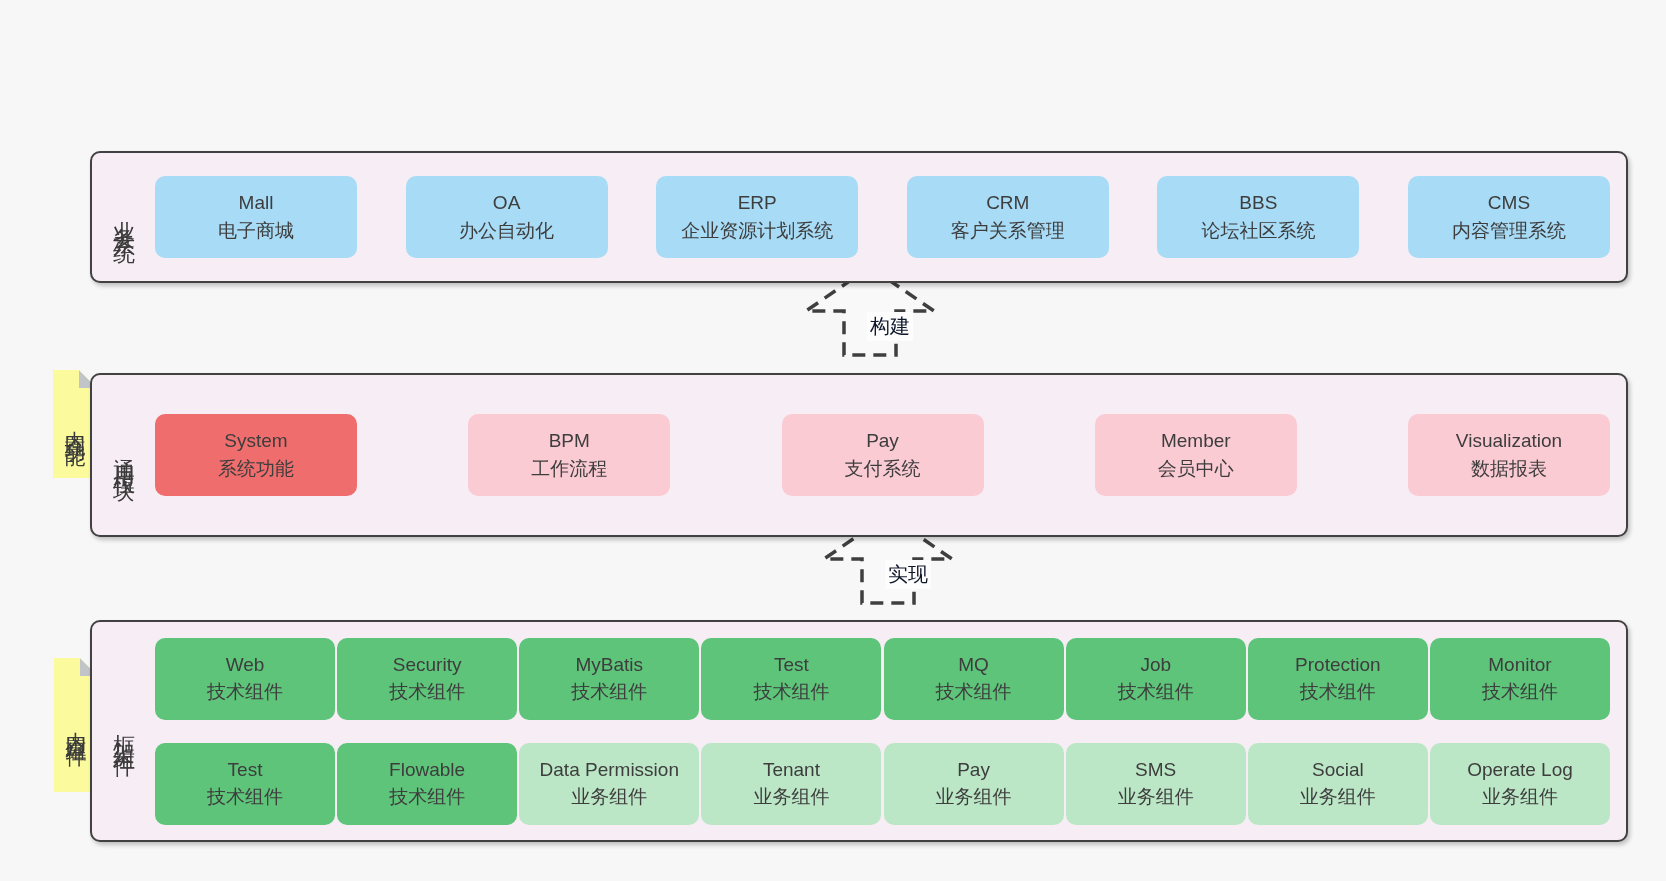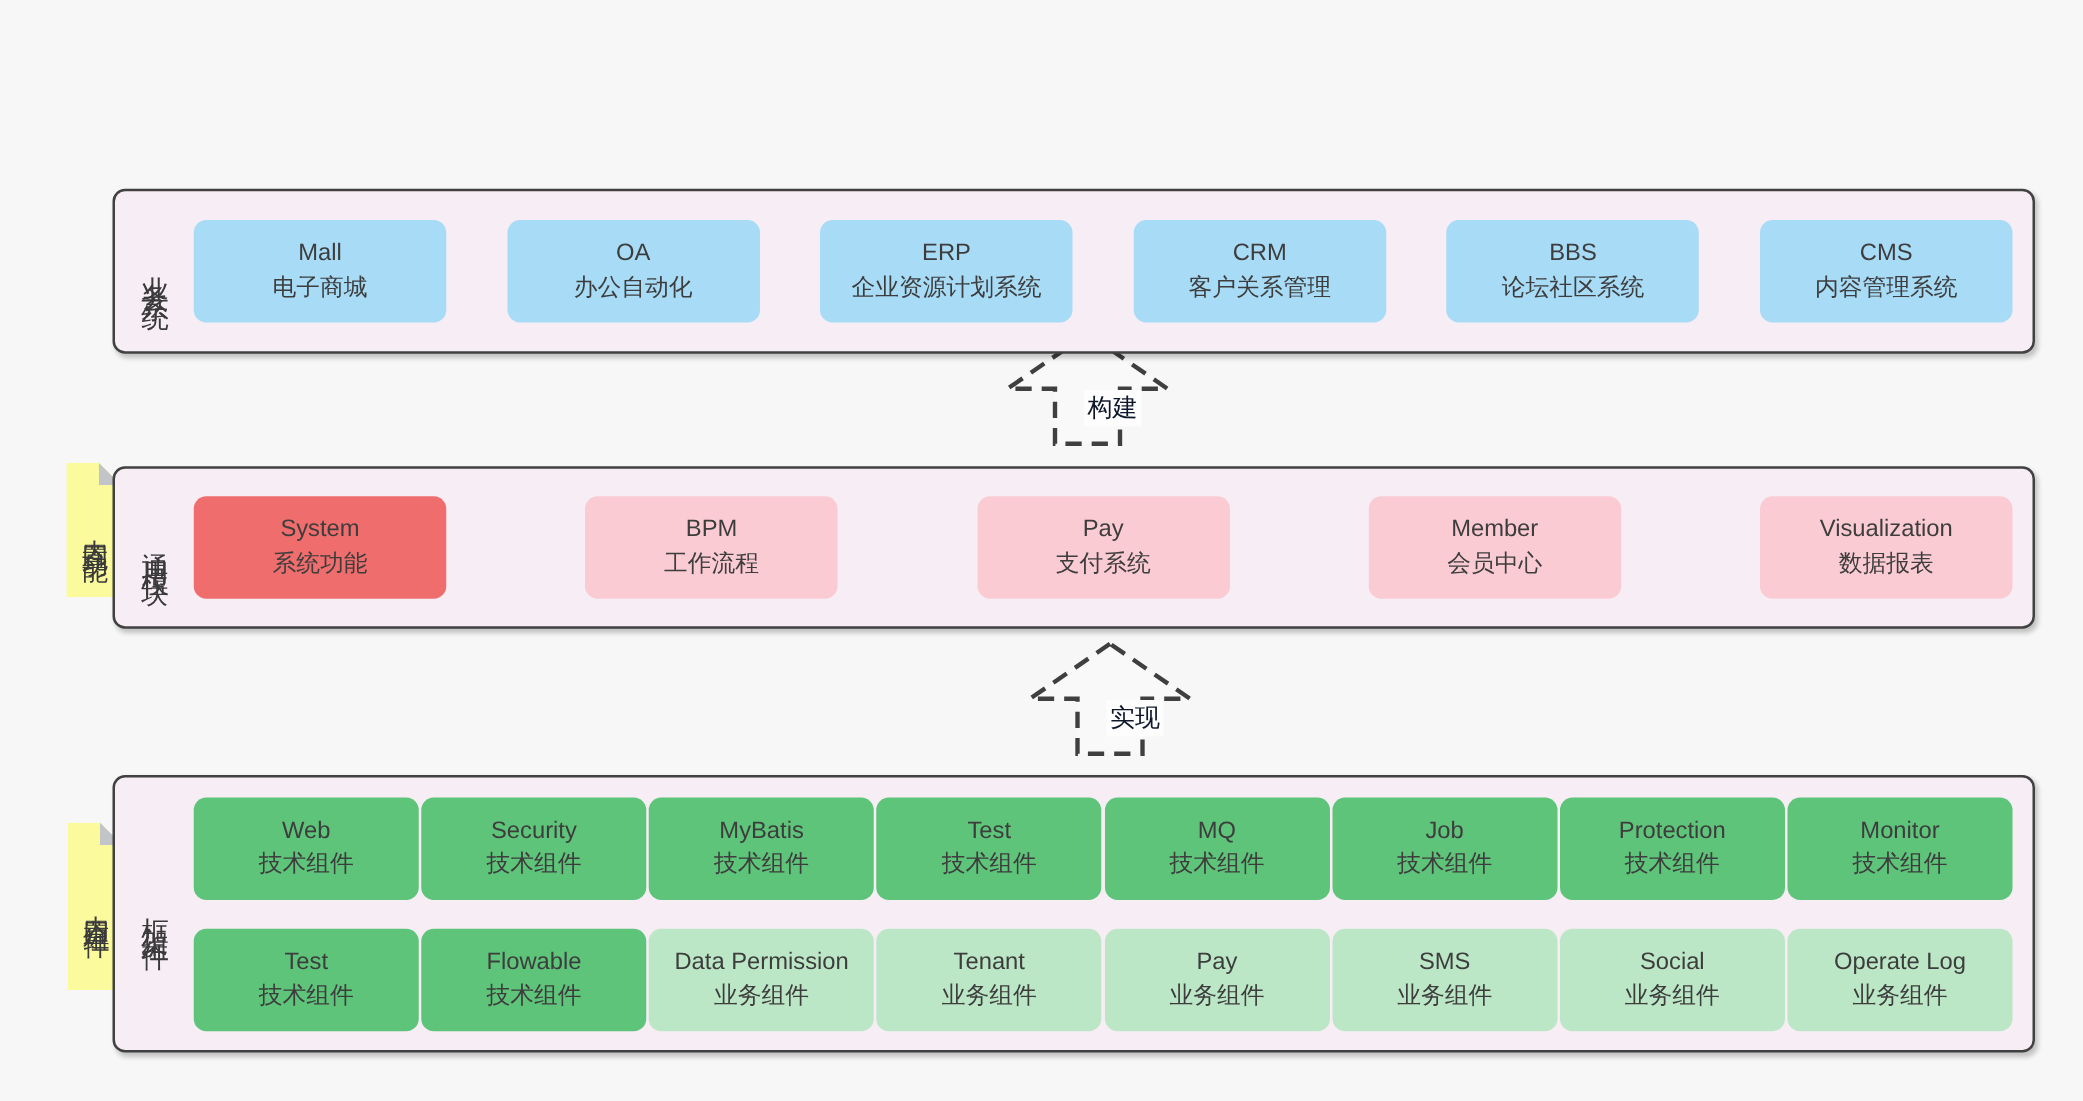--- a/index.html
+++ b/index.html
@@ -17,21 +17,21 @@
     width:1538px;
     background:#f7edf5;
     border:2px solid #414141;
     border-radius:10px;
     box-shadow:2px 3px 4px rgba(0,0,0,0.22);
     display:flex;
     align-items:center;
     z-index:2;
   }
   #panel-business  { top:123px; height:132px;margin-top:28px; }
-  #panel-modules   { top:373px; height:130px; }
+  #panel-modules   { top:373px; height:164px; }
   #panel-framework { top:620px; height:222px; }
 
   .panel-label {
     writing-mode:vertical-lr;
     text-orientation:upright;
     font-size:22px;
     letter-spacing:7px;
     color:#3a3a3a;
     margin-left:12px;
     width:40px;

